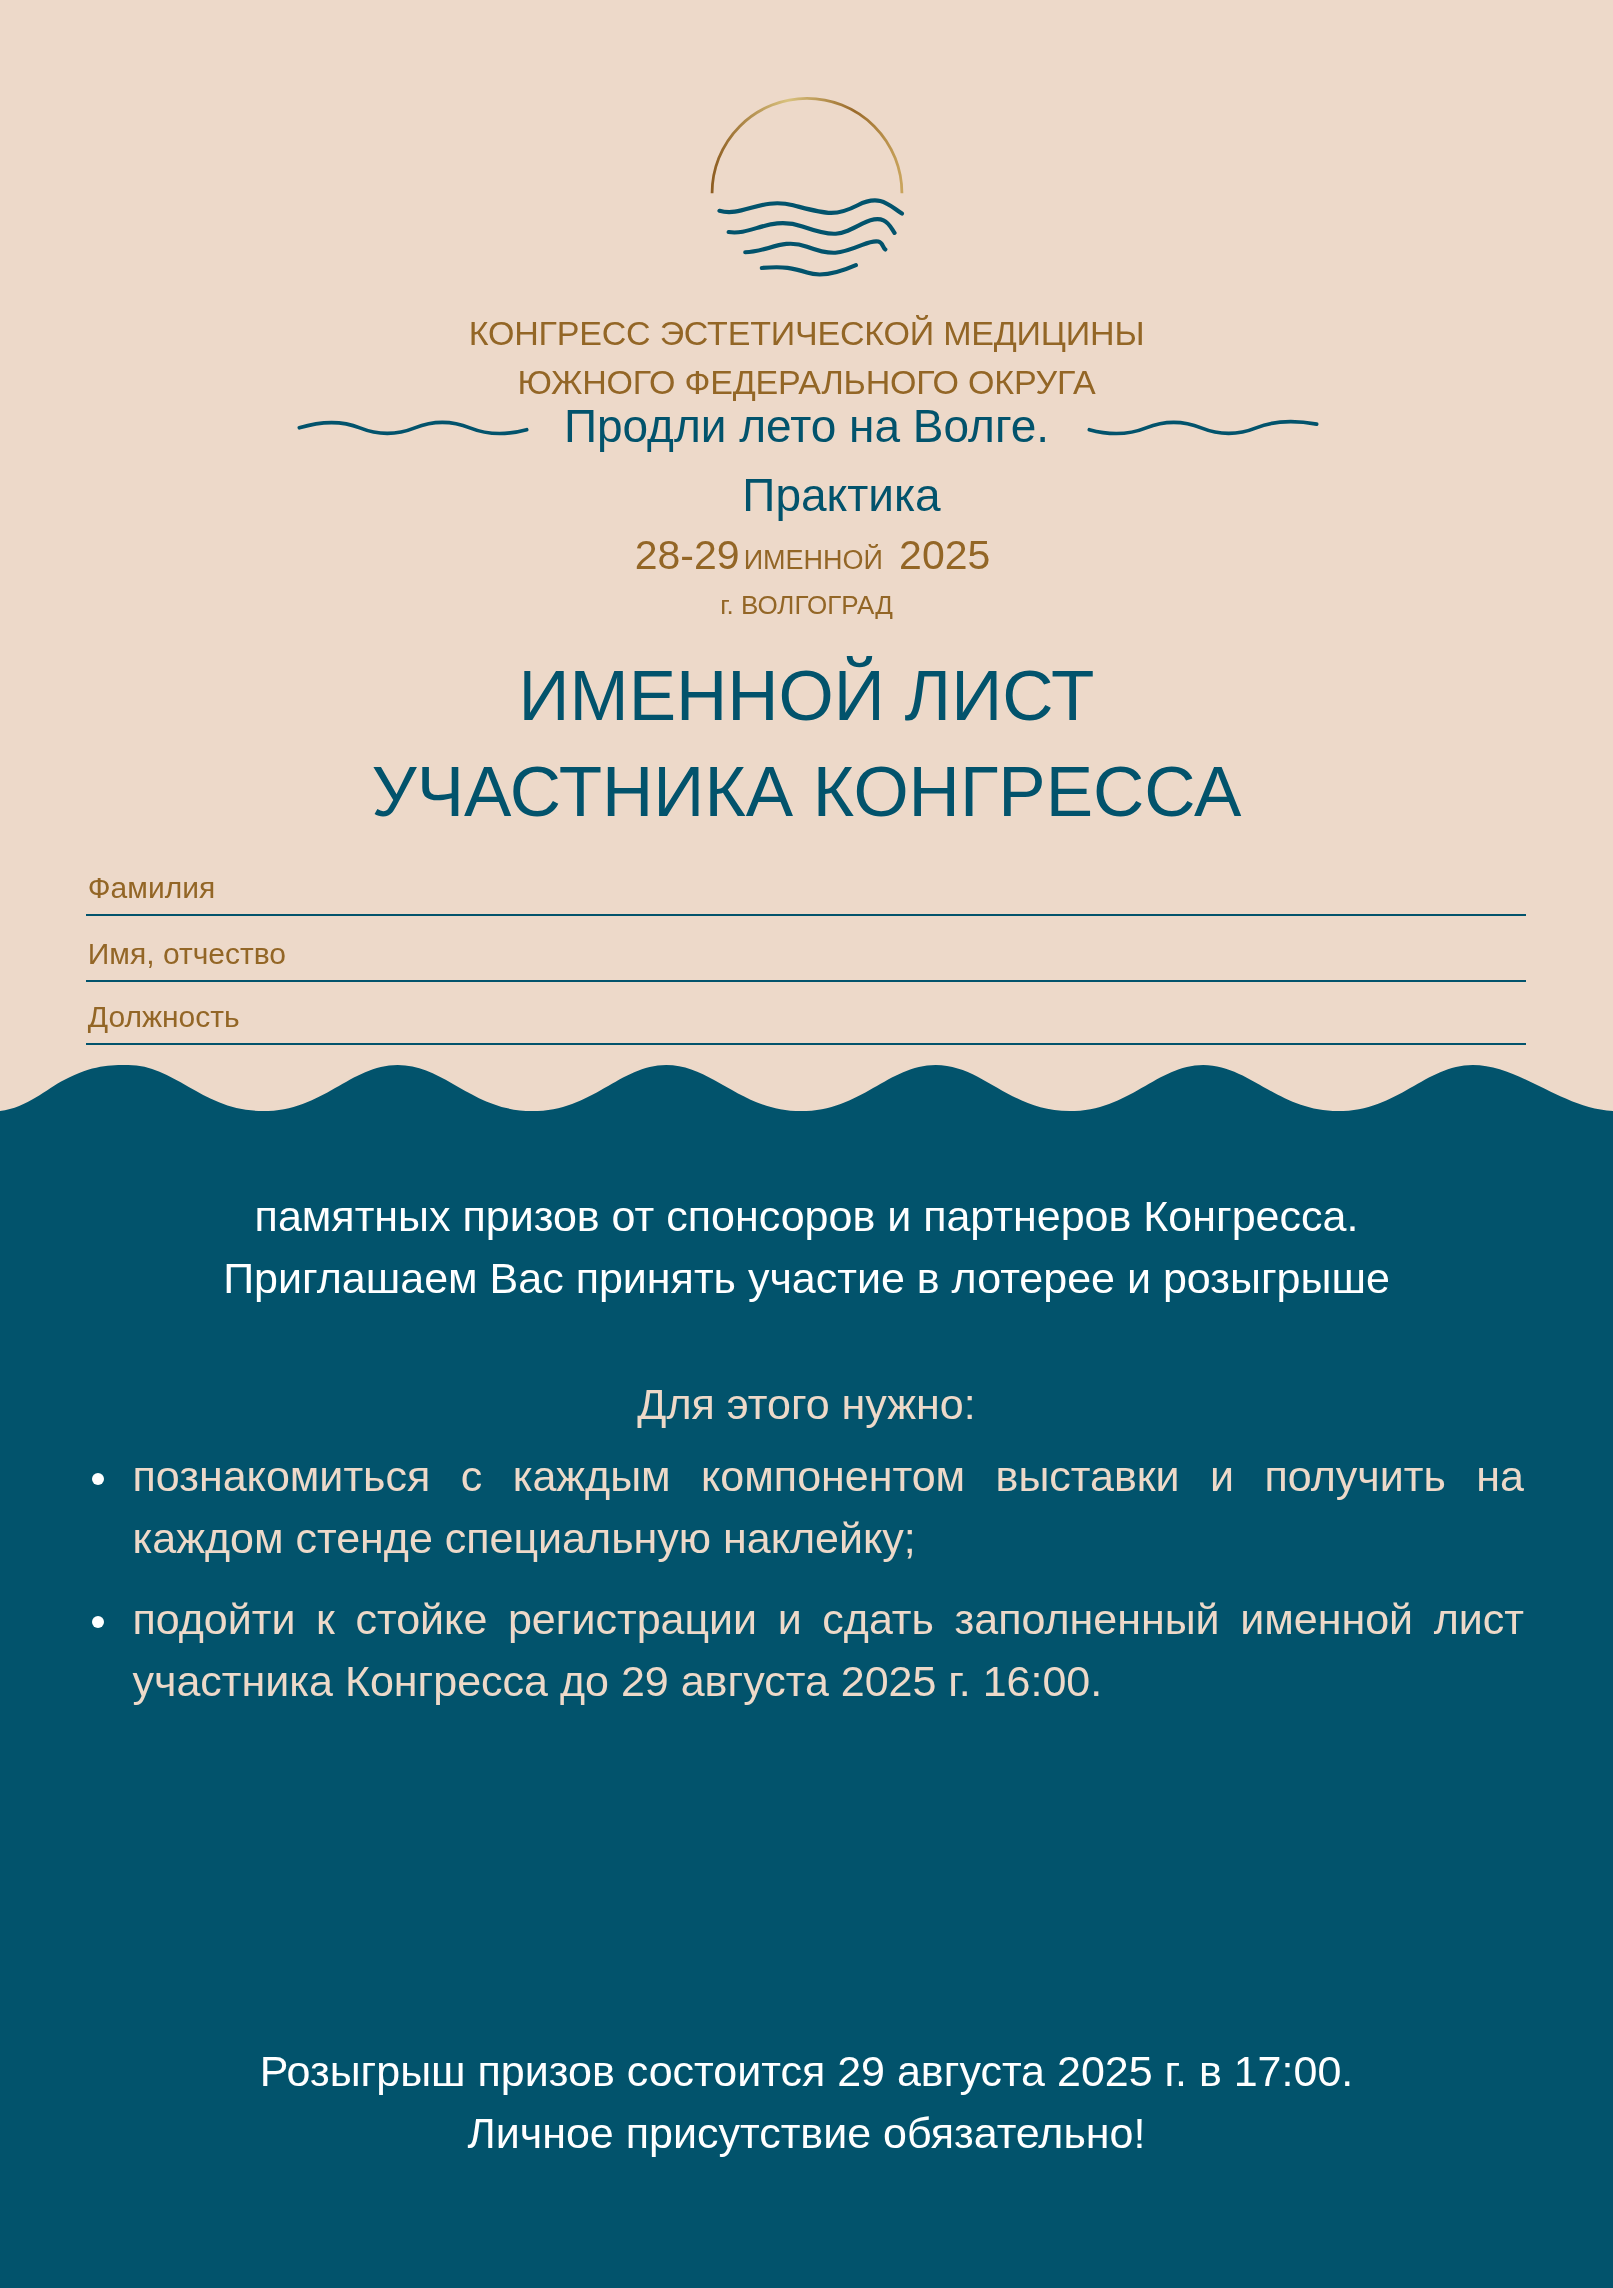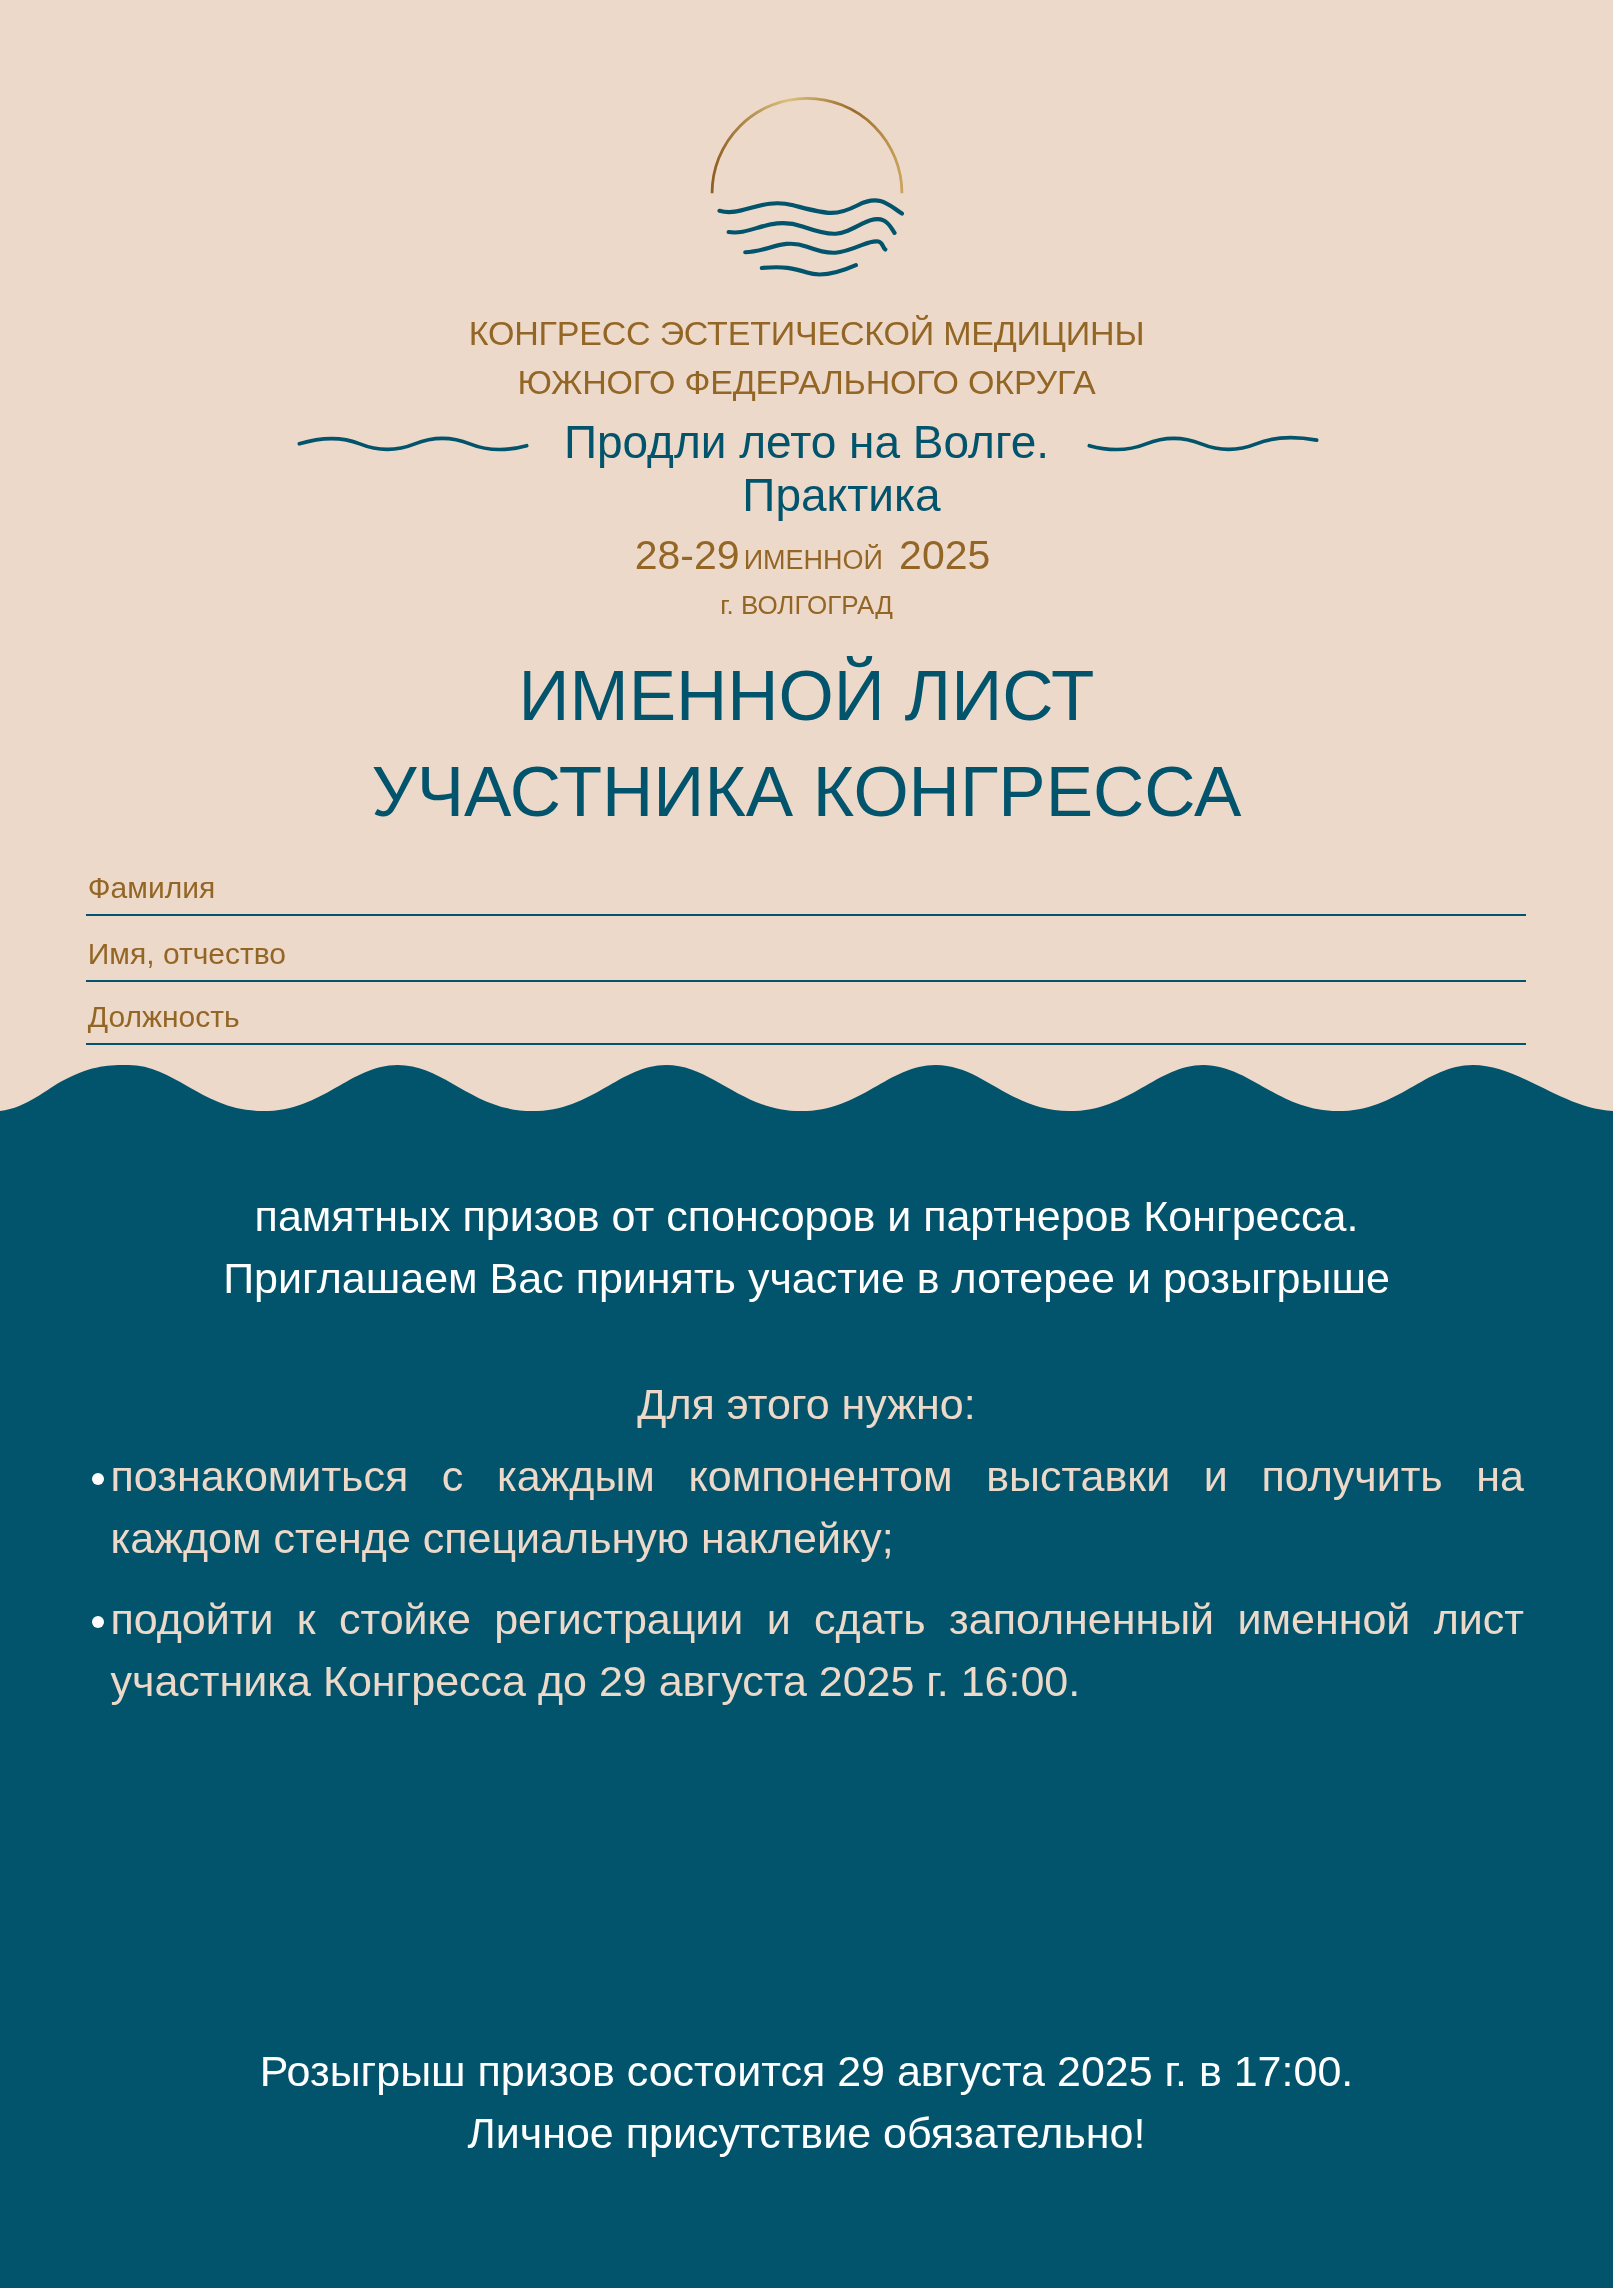--- a/index.html
+++ b/index.html
@@ -12,21 +12,21 @@
   .center { left: 0; width: 1613px; text-align: center; }
   .gold { color: #936626; }
   .teal { color: #02536C; }
 
   #logo { left: 701px; top: 88px; width: 212px; height: 194px; }
 
   .org-line { font-size: 34px; line-height: 46px; letter-spacing: -0.2px; }
   #org1 { top: 310px; }
   #org2 { top: 359px; }
 
-  #slogan-row { top: 412px; left: 0; width: 1495px; height: 61px; }
+  #slogan-row { top: 396px; left: 0; width: 1495px; height: 61px; }
   #slogan1 { left: 0; width: 1613px; text-align: center; top: 0; font-size: 46px; line-height: 61px; }
   #wave-left { left: 295px; top: 18.5px; width: 236px; height: 22px; }
   #wave-right { left: 1085px; top: 18.5px; width: 236px; height: 22px; }
   #slogan2 { top: 466px; font-size: 46px; line-height: 59px; margin-left: 35px; }
 
   #dates { top: 528px; line-height: 55px; }
   #dates .big { font-size: 41px; margin-left: 12px; }
   #dates .small { font-size: 27px; }
   #city { top: 589px; font-size: 26px; line-height: 33px; }
 
@@ -41,21 +41,21 @@
   #field-2 { top: 988px; }
 
   #wave-band { left: 0; top: 1052px; width: 1613px; height: 1237px; }
 
   .body-text { font-size: 43px; line-height: 62px; }
   #intro { top: 1185px; left: 92px; width: 1429px; text-align: center; color: #FFFFFF; }
   #need { top: 1373px; color: #EDD9C9; }
   #bullets { top: 1445px; left: 92px; width: 1432px; margin: 0; padding: 0; list-style: none; }
   .bullet-item { position: relative; padding-left: 18.5px; margin-bottom: 19.4px; color: #EDD9C9; text-align: justify; text-align-last: left; }
   .bullet-dot { position: absolute; left: 0; top: 28px; width: 12px; height: 12px; border-radius: 50%; background: #FFFFFF; }
-  .bullet-text { display: block; }
+  .bullet-text { display: block; margin-left: 22px; }
   #outro { top: 2040px; color: #FFFFFF; }
 </style>
 </head>
 <body>
 
 <svg id="logo" class="abs" viewBox="0 0 230 210">
   <defs>
     <linearGradient id="goldGrad" x1="0" y1="0" x2="1" y2="0">
       <stop offset="0" stop-color="#8E5E22"></stop>
       <stop offset="0.4" stop-color="#D9C27E"></stop>

